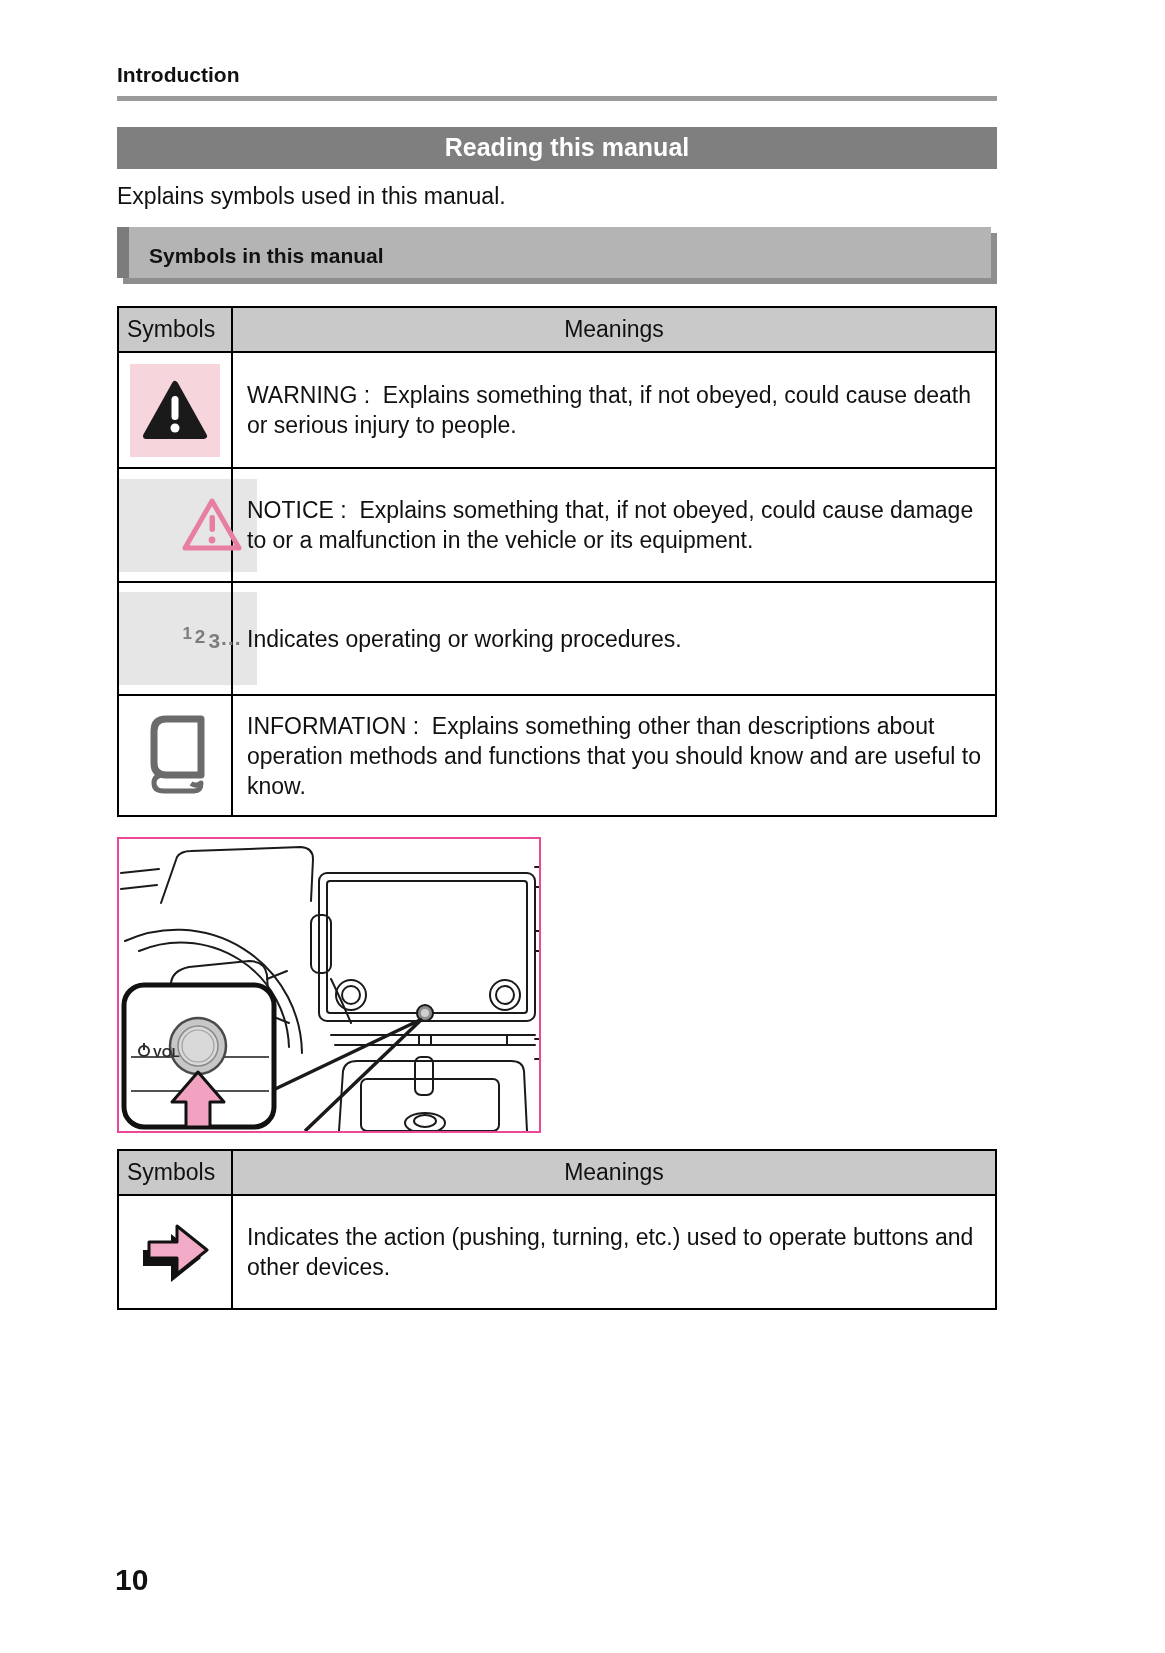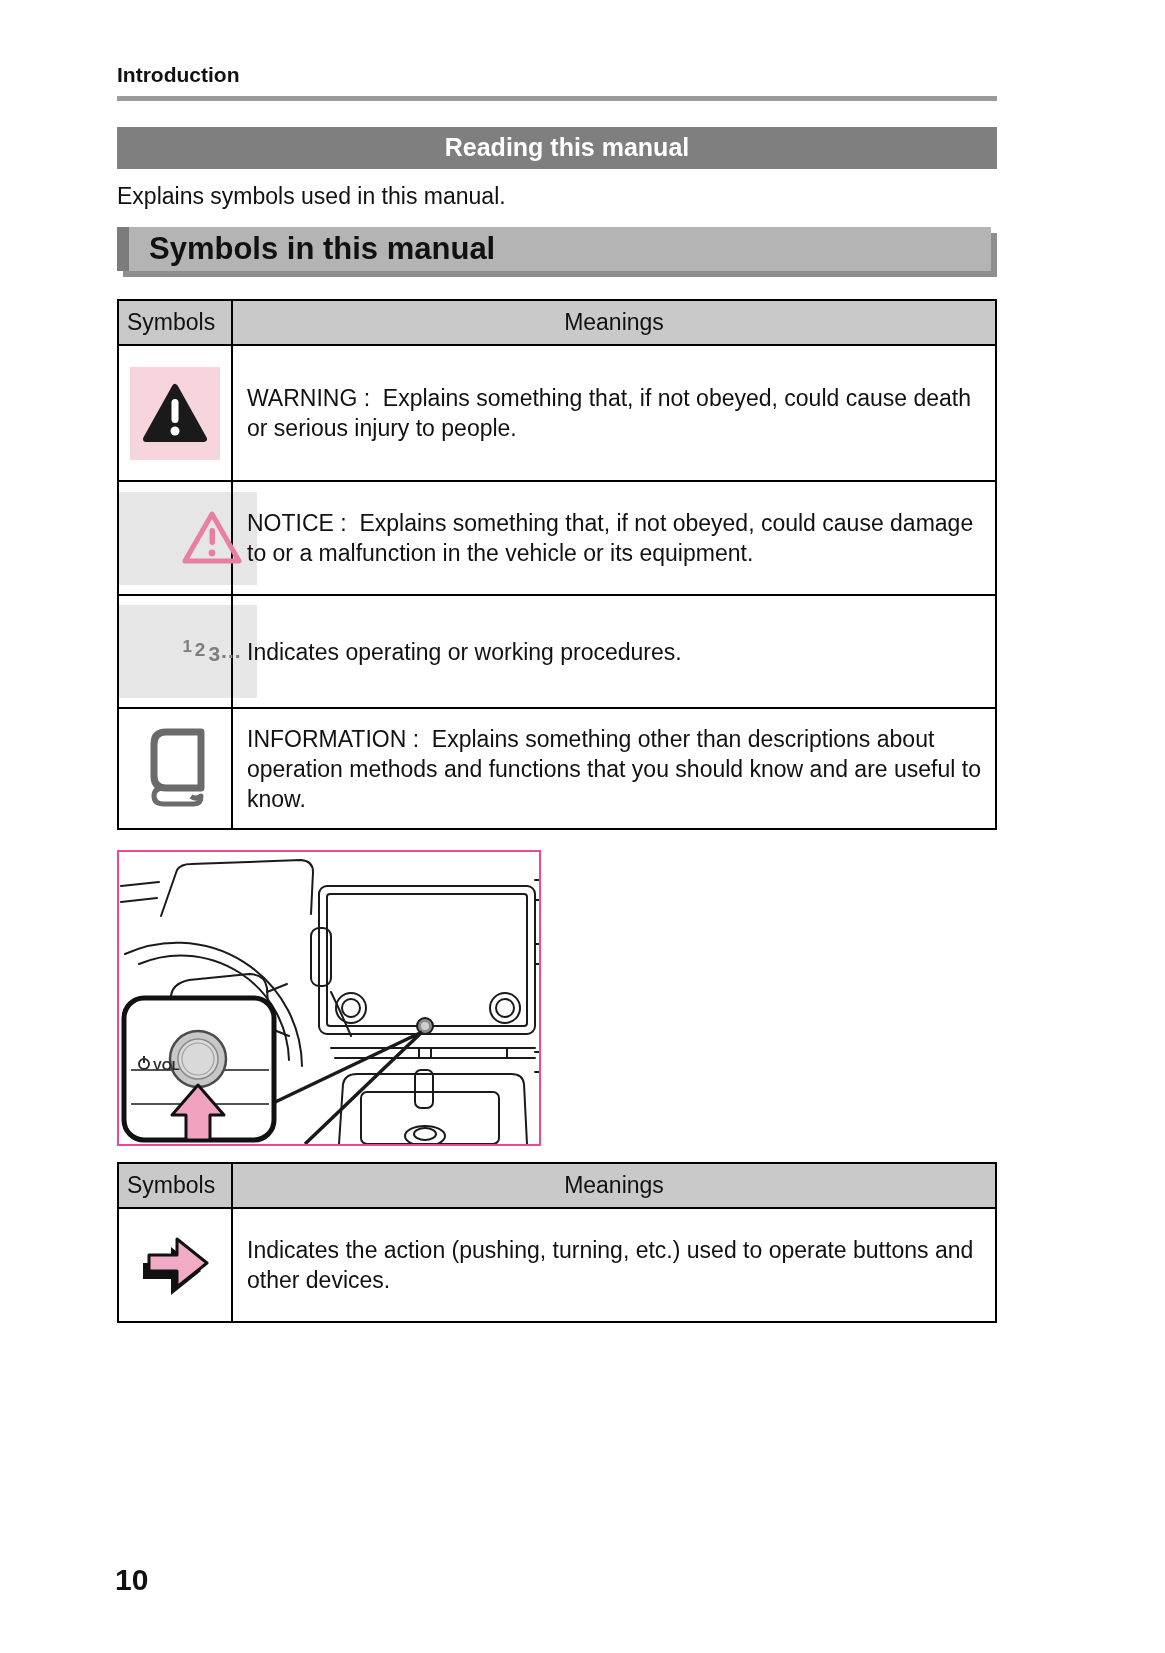--- a/index.html
+++ b/index.html
@@ -15,40 +15,40 @@
 
   .banner{
     background:#7f7f7f;color:#fff;font-size:25px;font-weight:bold;
     line-height:29px;padding:6px 0 7px 20px;margin:0 0 12px 0;text-align:center;
   }
   .intro{font-size:23px;line-height:30px;margin:0 0 16px 0;}
 
   .band{
     background:#b4b4b4;border-left:12px solid #7c7c7c;
     box-shadow:6px 6px 0 0 #8e8e8e;
-    font-size:31px;font-weight:bold;line-height:29px;
-    padding:7px 0 8px 20px;margin:0 0 28px 0;width:calc(100% - 38px);
+    font-size:21px;font-weight:bold;line-height:29px;
+    padding:14px 0 8px 20px;margin:0 0 28px 0;width:calc(100% - 38px);
   }
 
   table.symbols{
     width:100%;border-collapse:collapse;border:2px solid #000;
     margin:0 0 20px 0;table-layout:fixed;
   }
   table.symbols th,table.symbols td{border:2px solid #000;}
   table.symbols th{
     background:#c9c9c9;font-size:23px;font-weight:normal;height:41px;
   }
   th.col-sym{width:103px;text-align:left;padding-left:8px;}
   th.col-mean{text-align:center;}
   td.icon-cell{width:103px;text-align:center;vertical-align:middle;padding:0;}
   td.meaning{
     font-size:23px;line-height:30px;vertical-align:middle;
     padding:10px 14px;white-space:pre-wrap;
   }
-  .r1{height:136px;} .r2{height:114px;} .r3{height:113px;} .r4{height:121px;} .r5{height:114px;}
+  .r1{height:116px;} .r2{height:114px;} .r3{height:113px;} .r4{height:121px;} .r5{height:114px;}
 
   .icon-box{
     width:90px;height:93px;margin:0 auto;display:flex;
     align-items:center;justify-content:center;
   }
   .bg-pink{background:#f7d5dd;}
   .bg-gray{background:#e6e6e6;padding-left:48px;}
 
   .steps{font-weight:bold;color:#7d7d7d;letter-spacing:1px;white-space:nowrap;}
   .steps .s1{font-size:17px;display:inline-block;transform:translateY(-7px);}

